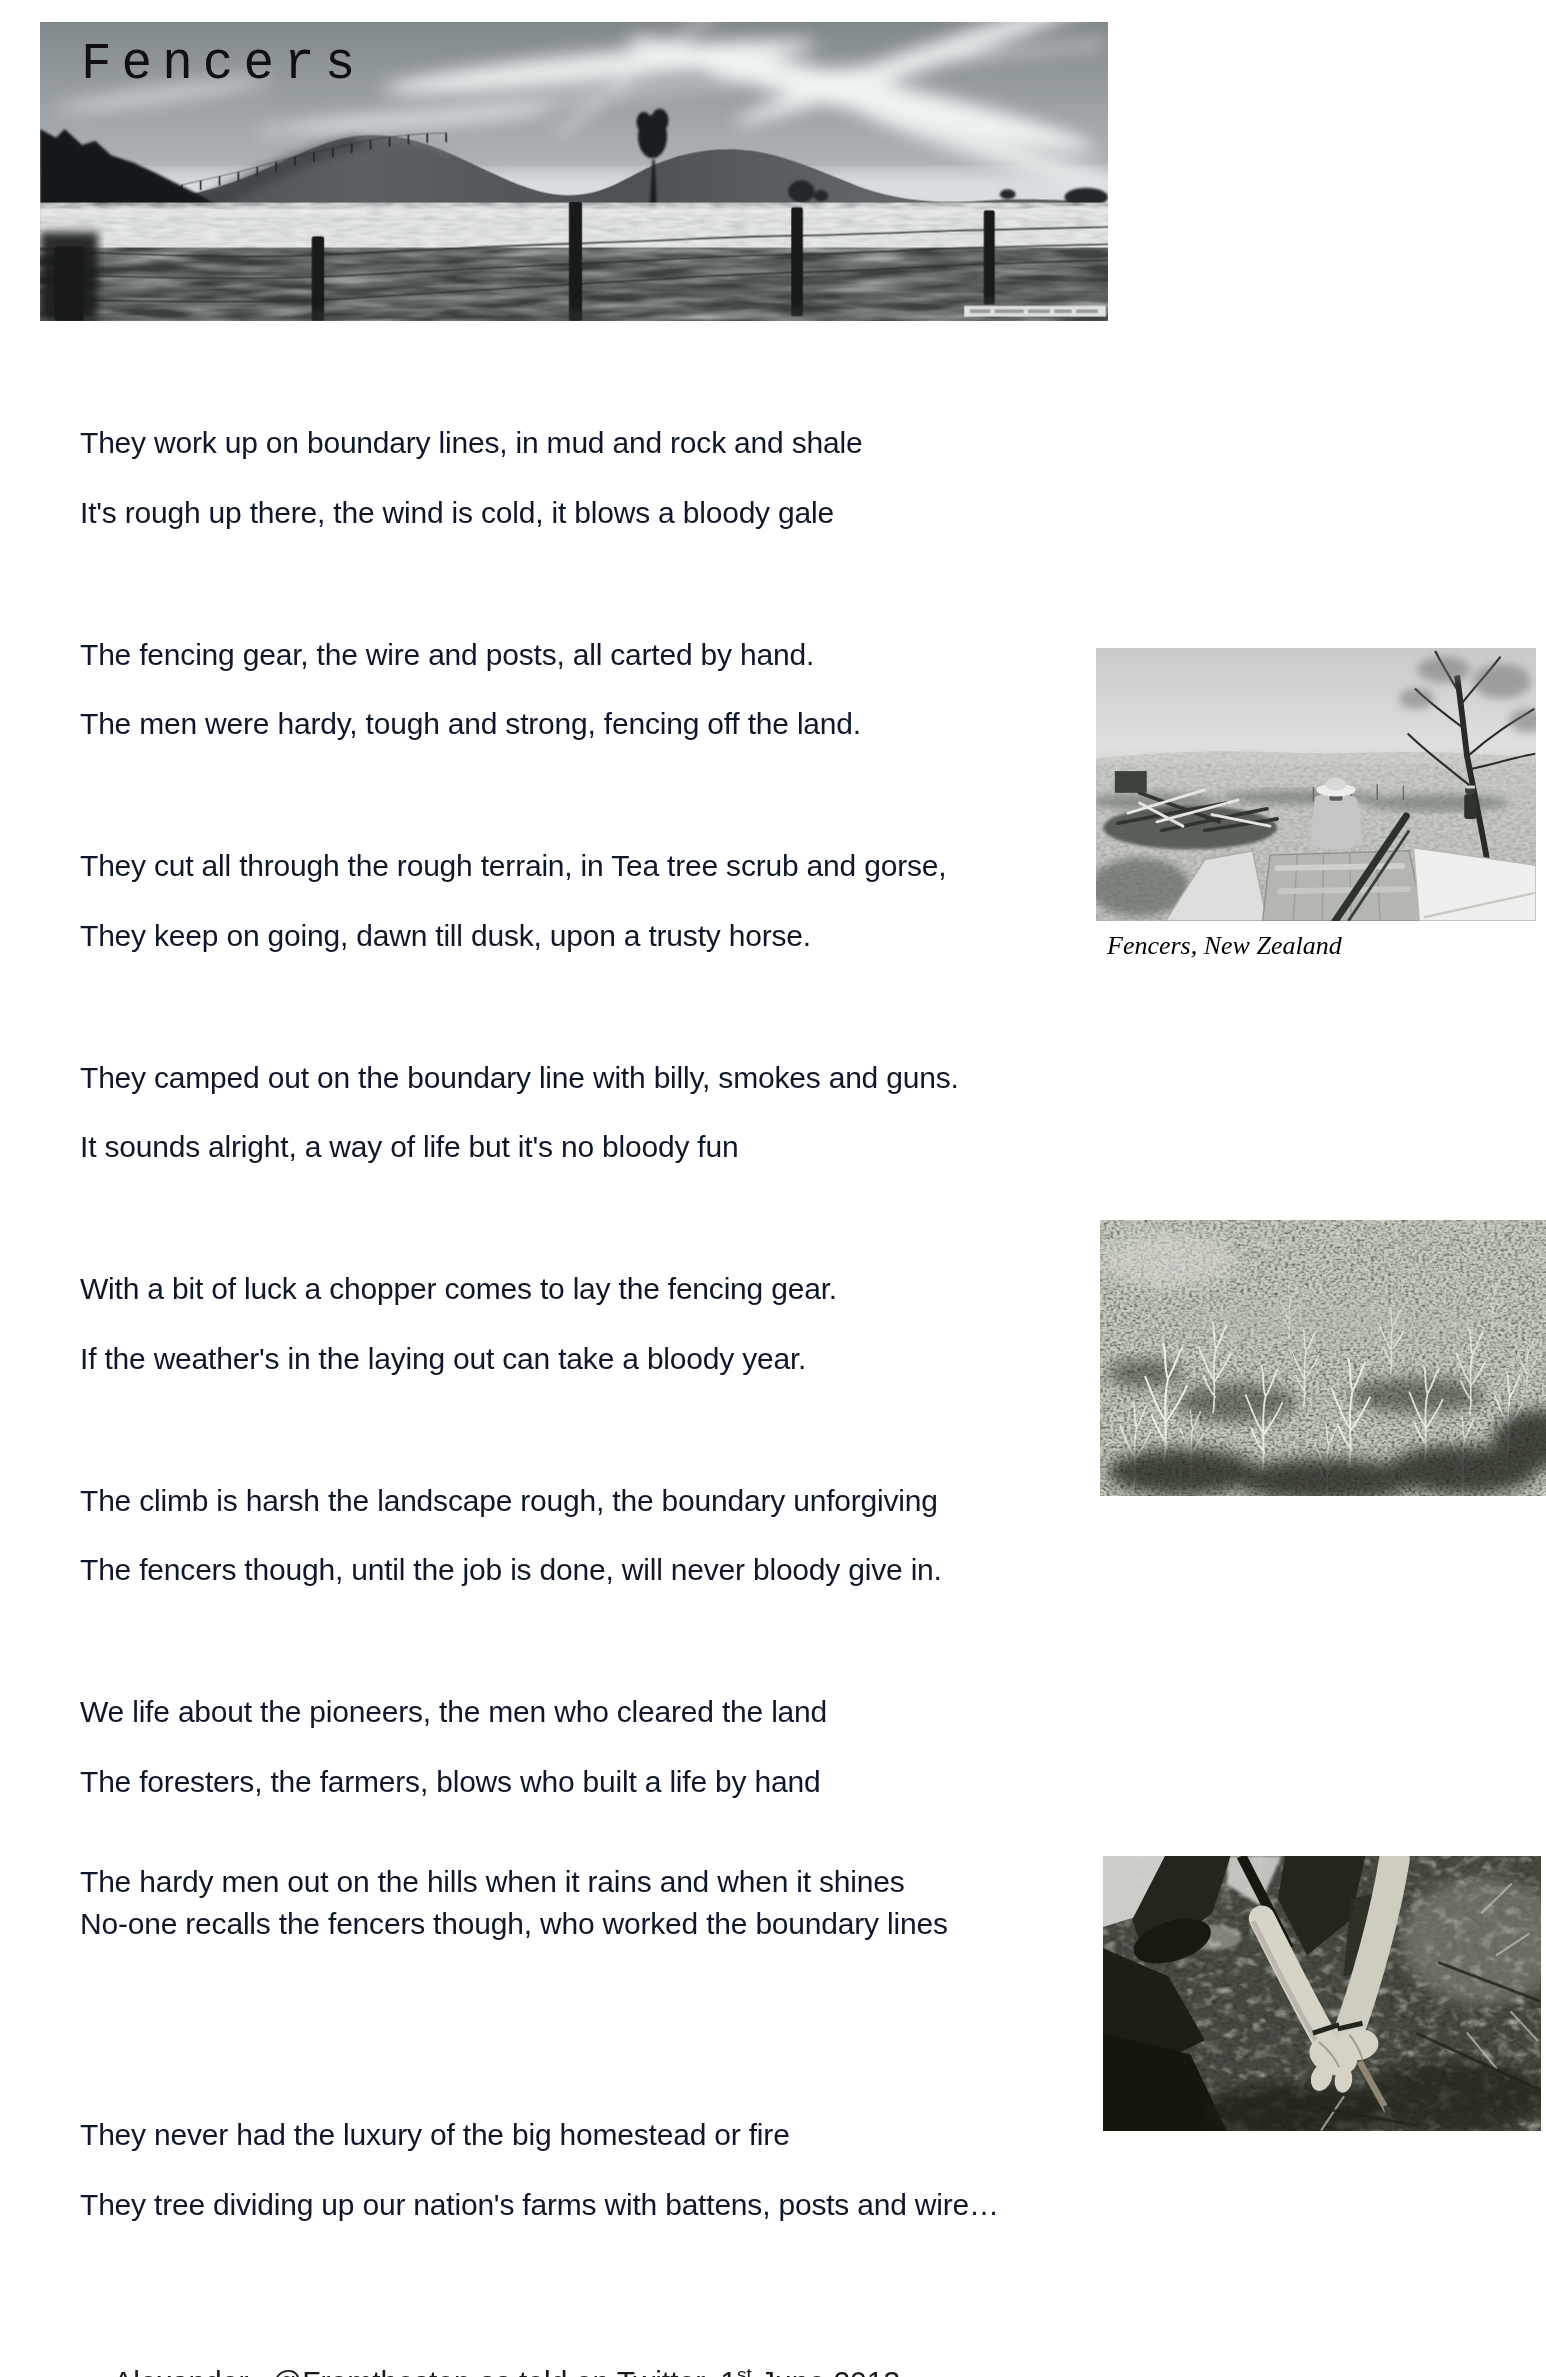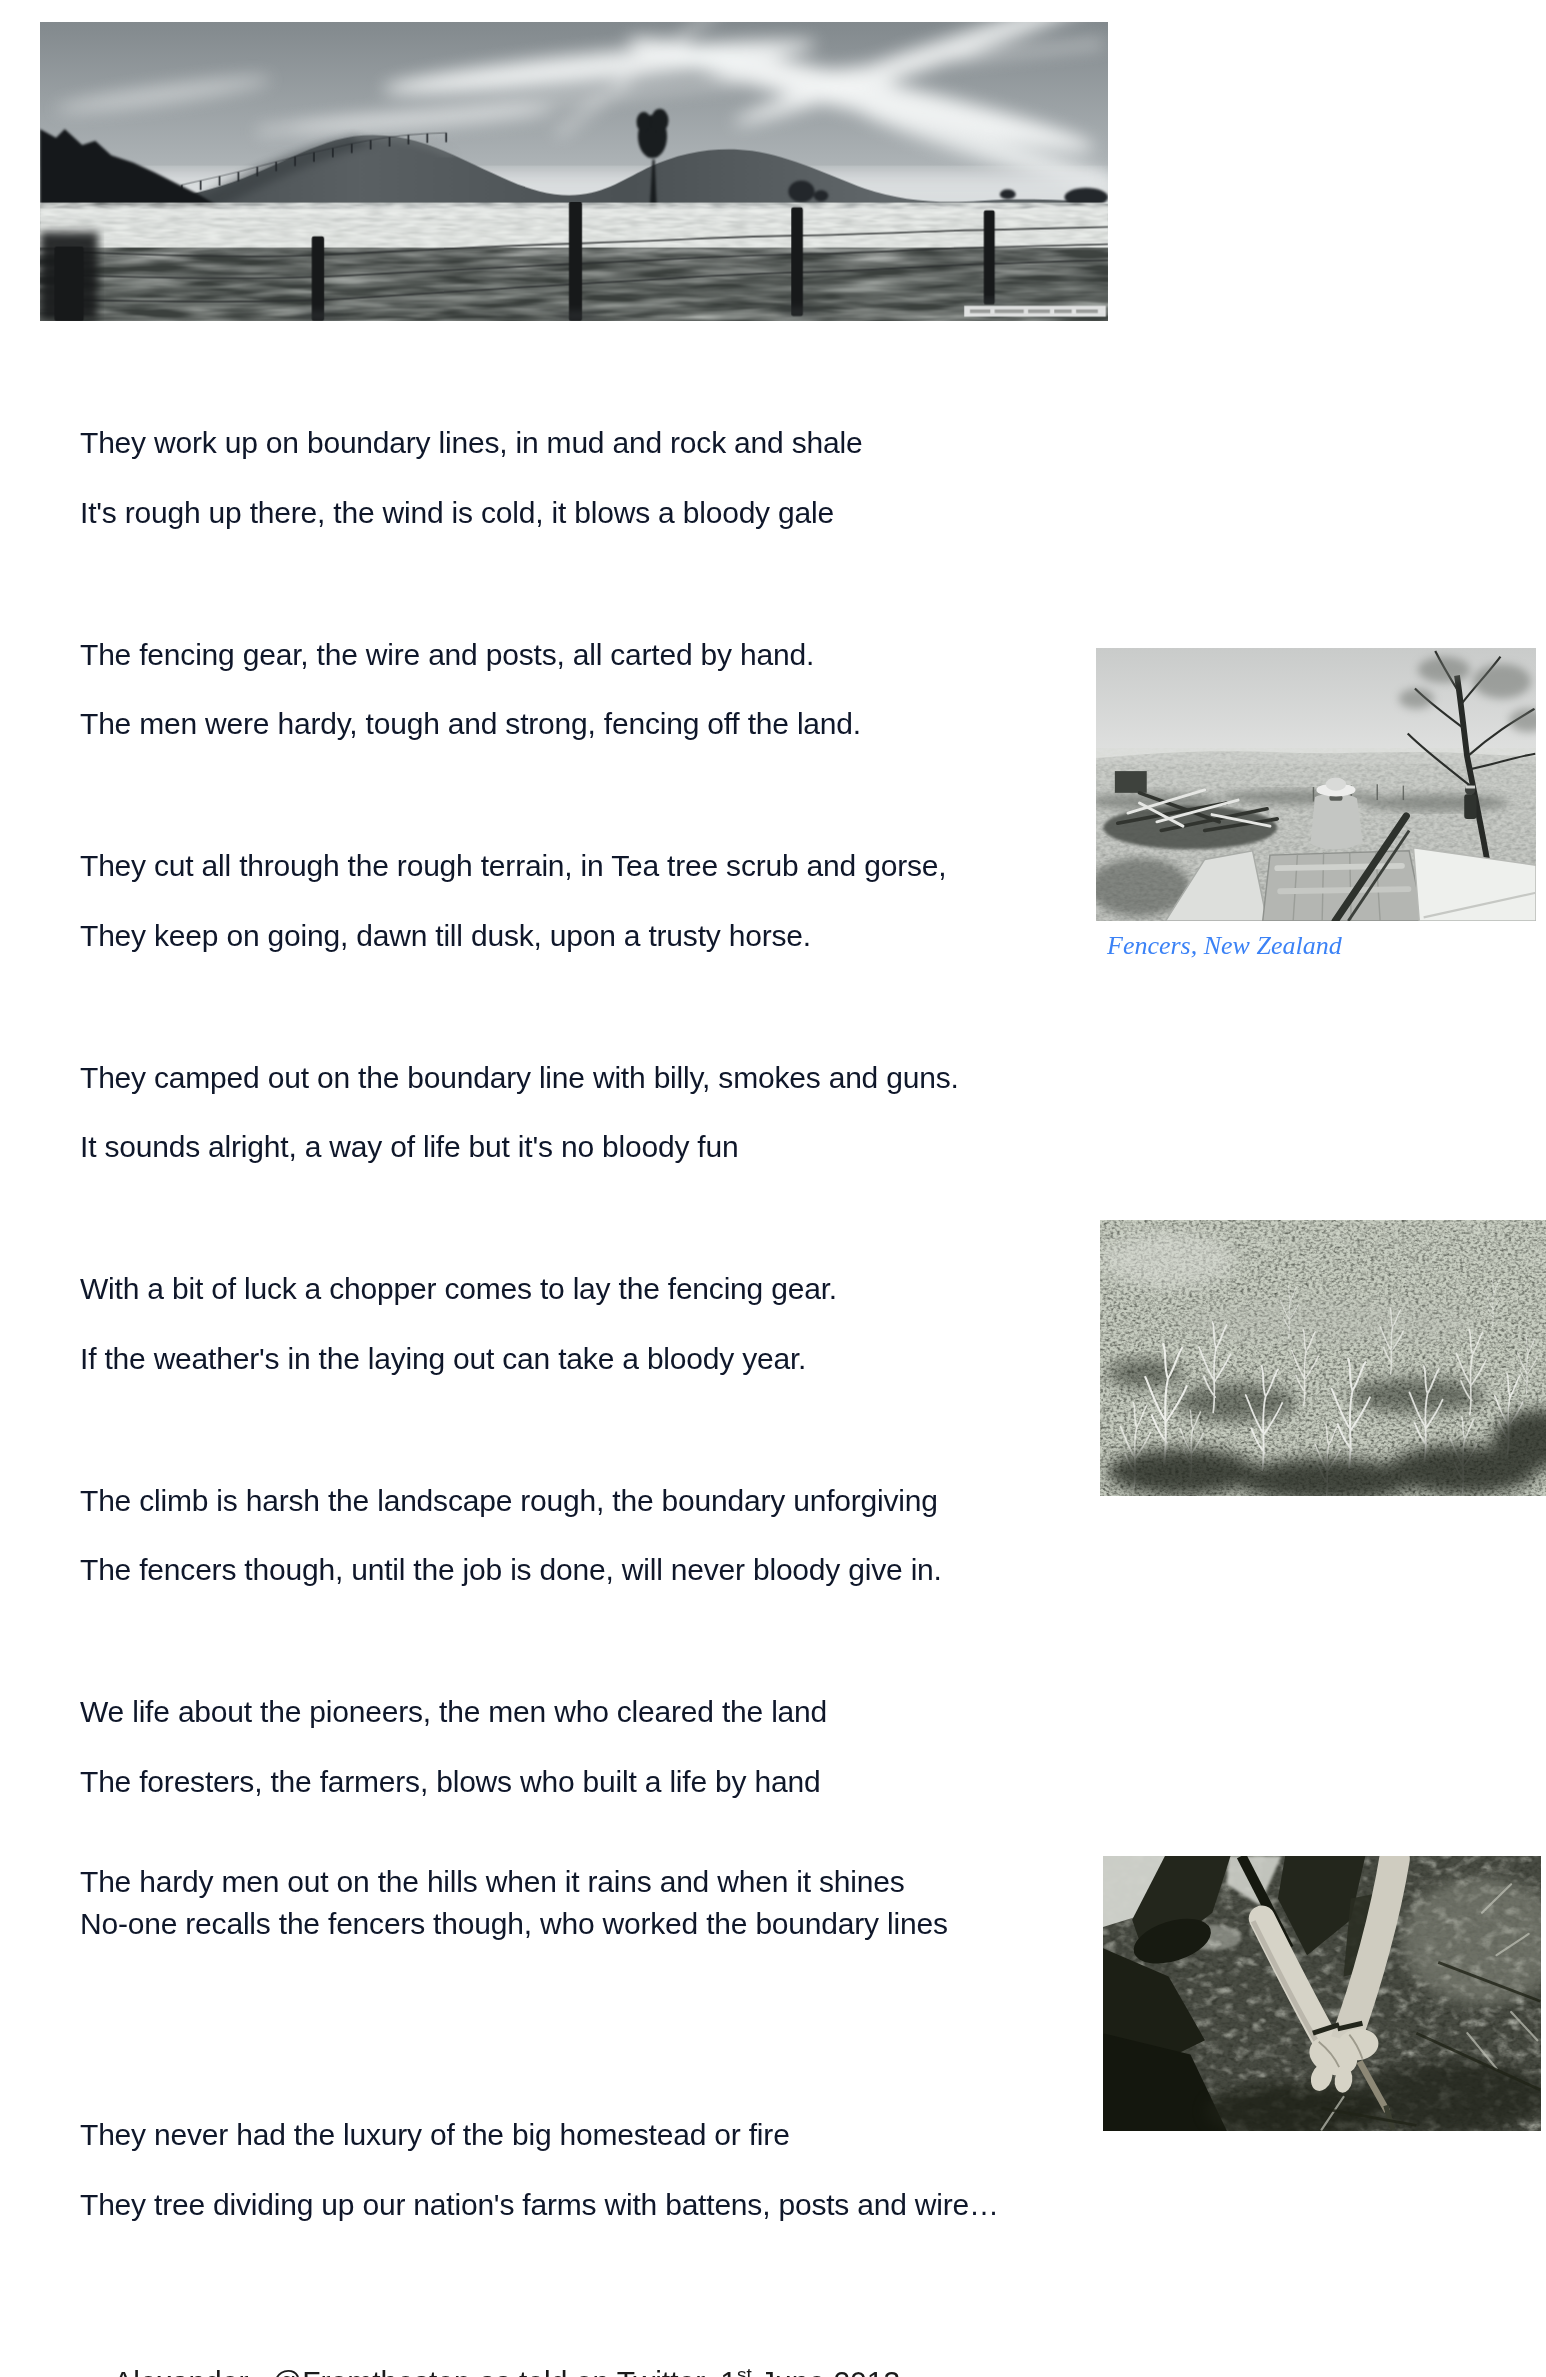--- a/index.html
+++ b/index.html
@@ -9,21 +9,21 @@
   .banner svg{display:block;width:100%;height:100%;}
   .page-title{position:absolute;left:81px;top:36px;margin:0;
         font-family:"Liberation Mono",monospace;font-weight:400;
         font-size:51px;letter-spacing:10px;color:#101010;}
   .poem-line{position:absolute;left:80px;font-size:30px;line-height:1.2;
         letter-spacing:-0.2px;color:#0f172a;white-space:nowrap;}
   .photo{position:absolute;margin:0;padding:0;}
   .photo svg{display:block;width:100%;height:100%;}
   .photo-caption{position:absolute;left:1107px;top:931px;
         font-family:"Liberation Serif",serif;font-style:italic;
-        font-size:26px;color:#3b82f6;white-space:nowrap;}
+        font-size:26px;color:#000000;white-space:nowrap;}
   .attribution{position:absolute;left:80px;top:2331px;font-size:30px;
         color:#1a1a1a;white-space:pre-wrap;}
   .attribution sup{font-size:19px;line-height:0;vertical-align:super;}
 </style>
 </head>
 <body>
 
 <div class="page">
 
   <div class="banner">
@@ -156,20 +156,21 @@
           <rect x="1280" y="397" width="28" height="5"></rect>
             <rect x="1314" y="397" width="40" height="5"></rect>
           <rect x="1360" y="397" width="30" height="5"></rect>
             <rect x="1396" y="397" width="24" height="5"></rect>
           <rect x="1426" y="397" width="30" height="5"></rect>
         </g>
       </g>
     </svg>
   </div>
 
+  <h1 class="page-title">Fencers</h1>
 
   <div>
     <div class="poem-line" style="top:425px">They work up on boundary lines, in mud and rock and shale</div>
     <div class="poem-line" style="top:495px">It's rough up there, the wind is cold, it blows a bloody gale</div>
     <div class="poem-line" style="top:637px">The fencing gear, the wire and posts, all carted by hand.</div>
     <div class="poem-line" style="top:706px">The men were hardy, tough and strong, fencing off the land.</div>
     <div class="poem-line" style="top:848px">They cut all through the rough terrain, in Tea tree scrub and gorse,</div>
     <div class="poem-line" style="top:918px">They keep on going, dawn till dusk, upon a trusty horse.</div>
     <div class="poem-line" style="top:1060px">They camped out on the boundary line with billy, smokes and guns.</div>
     <div class="poem-line" style="top:1129px">It sounds alright, a way of life but it's no bloody fun</div>

